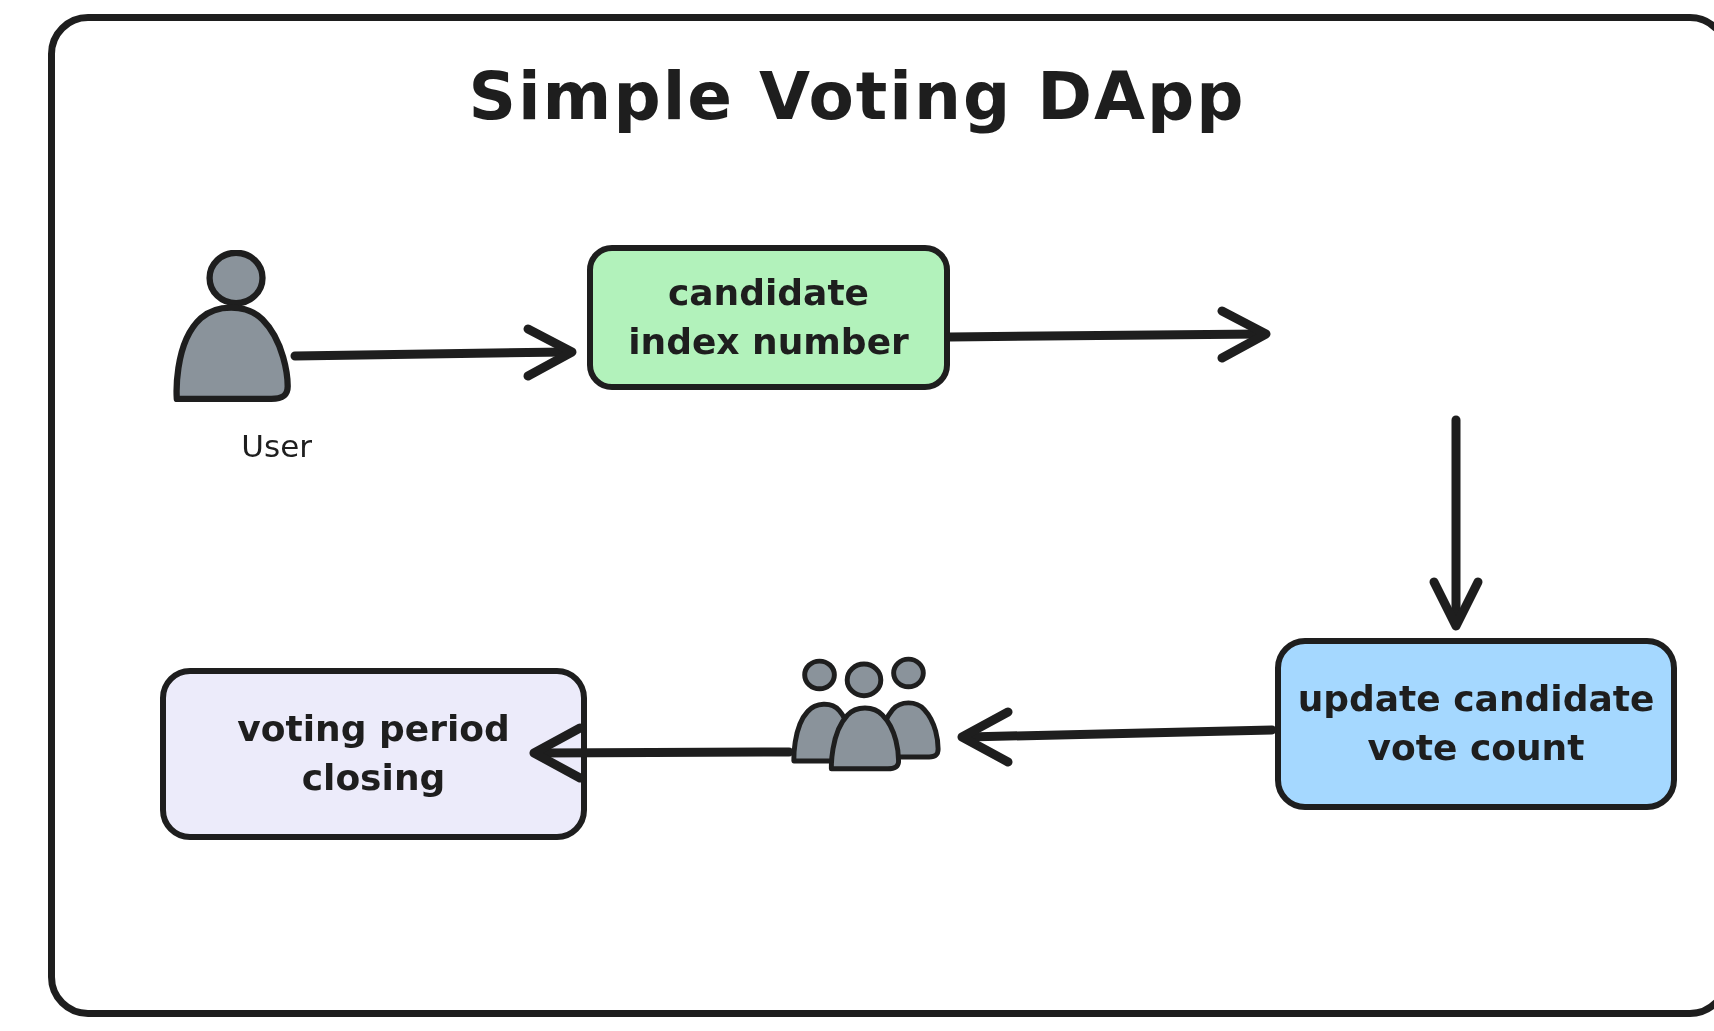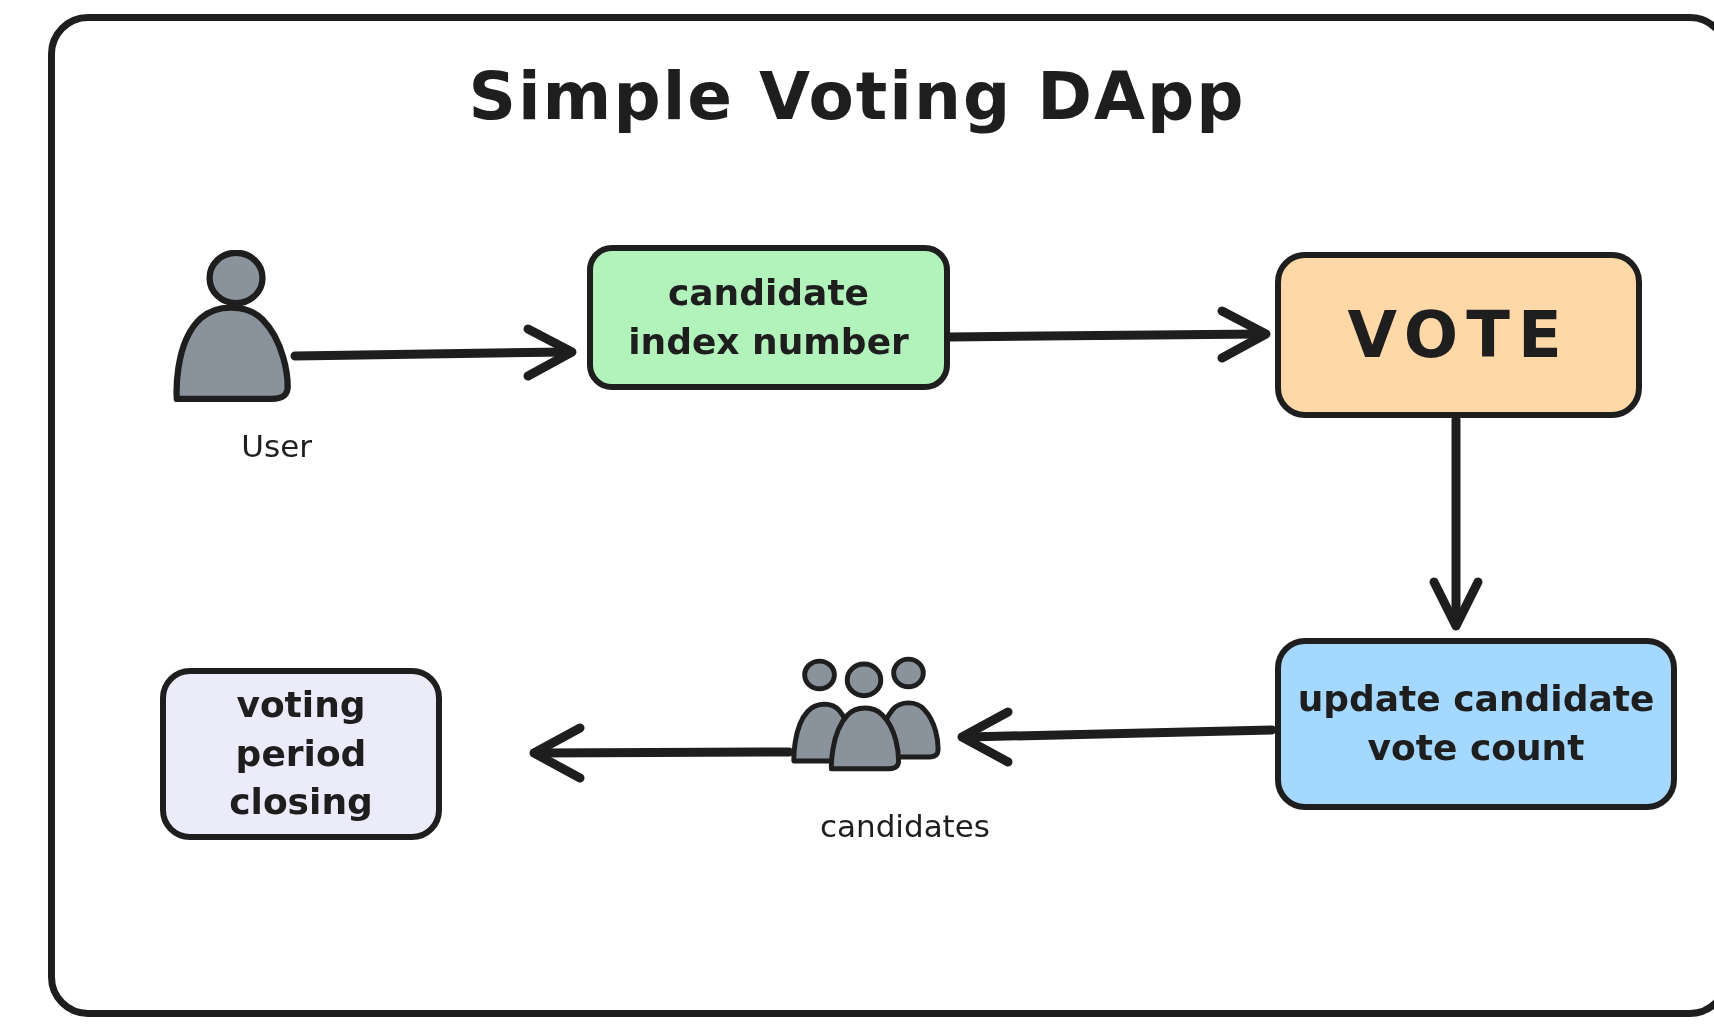--- a/index.html
+++ b/index.html
@@ -23,21 +23,21 @@
     border:6px solid #1e1e1e;border-radius:30px;
     display:flex;align-items:center;justify-content:center;
     text-align:center;
   }
   .node-label{
     white-space:pre-line;font-size:36px;font-weight:600;line-height:1.35;
   }
   .node-green{left:555px;top:245px;width:363px;height:145px;background:#b2f2bb;border-radius:25px;}
   .node-orange{left:1243px;top:252px;width:367px;height:166px;background:#ffd8a8;}
   .node-blue{left:1243px;top:638px;width:402px;height:172px;background:#a5d8ff;}
-  .node-lavender{left:128px;top:668px;width:282px;height:172px;background:#ecebfa;}
+  .node-lavender{left:128px;top:668px;width:427px;height:172px;background:#ecebfa;}
   .vote-label{font-size:64px;font-weight:bold;letter-spacing:8px;line-height:1;}
   .actor{position:absolute;}
   .actor-caption{
     position:absolute;text-align:right;font-size:31px;font-weight:500;
   }
   .user-caption{left:110px;top:428px;width:170px;}
   .candidates-caption{left:748px;top:808px;width:210px;}
   .arrows{position:absolute;left:0;top:0;pointer-events:none;}
   .arrows line,.arrows polyline{
     stroke:#1e1e1e;stroke-width:9;stroke-linecap:round;
@@ -60,23 +60,20 @@
       <path class="figure" d="M7,118 C7,118 4,74 26,54 C38,43 62,42 75,55 C92,72 95,100 95,108 C95,116 90,118 82,118 Z"></path>
     </svg>
   </div>
   <div class="actor-caption user-caption">User</div>
 
   <div class="node node-green">
     <div class="node-label">candidate
 index number</div>
   </div>
 
-  <div class="node node-orange">
-    <div class="node-label vote-label">VOTE</div>
-  </div>
 
   <div class="node node-blue">
     <div class="node-label">update candidate
 vote count</div>
   </div>
 
   <div class="node node-lavender">
     <div class="node-label">voting period
 closing</div>
   </div>
@@ -84,21 +81,20 @@
   <div class="actor" style="left:748px;top:650px;">
     <svg width="168" height="124" viewBox="0 0 170 125" aria-hidden="true">
       <ellipse class="figure" cx="40" cy="25" rx="15" ry="14"></ellipse>
       <path class="figure" d="M14,112 C14,112 13,78 28,62 C36,53 52,52 60,61 C70,72 73,95 73,104 C73,110 70,112 64,112 Z"></path>
       <ellipse class="figure" cx="130" cy="23" rx="15" ry="14"></ellipse>
       <path class="figure" d="M100,108 C100,108 100,76 114,60 C122,51 138,51 146,60 C158,73 160,92 160,100 C160,106 157,108 151,108 Z"></path>
       <ellipse class="figure" cx="85" cy="30" rx="17" ry="16"></ellipse>
       <path class="figure" d="M52,120 C52,120 51,84 68,66 C77,56 95,56 104,66 C118,80 120,104 120,112 C120,118 116,120 109,120 Z"></path>
     </svg>
   </div>
-  <div class="actor-caption candidates-caption">candidates</div>
 
   <svg class="arrows" width="1714" height="1031">
     <g>
       <line x1="263" y1="356" x2="534" y2="352"></line>
       <polyline points="496,329 540,352 496,376"></polyline>
     </g>
     <g>
       <line x1="918" y1="337" x2="1230" y2="334"></line>
       <polyline points="1190,311 1234,334 1190,358"></polyline>
     </g>

